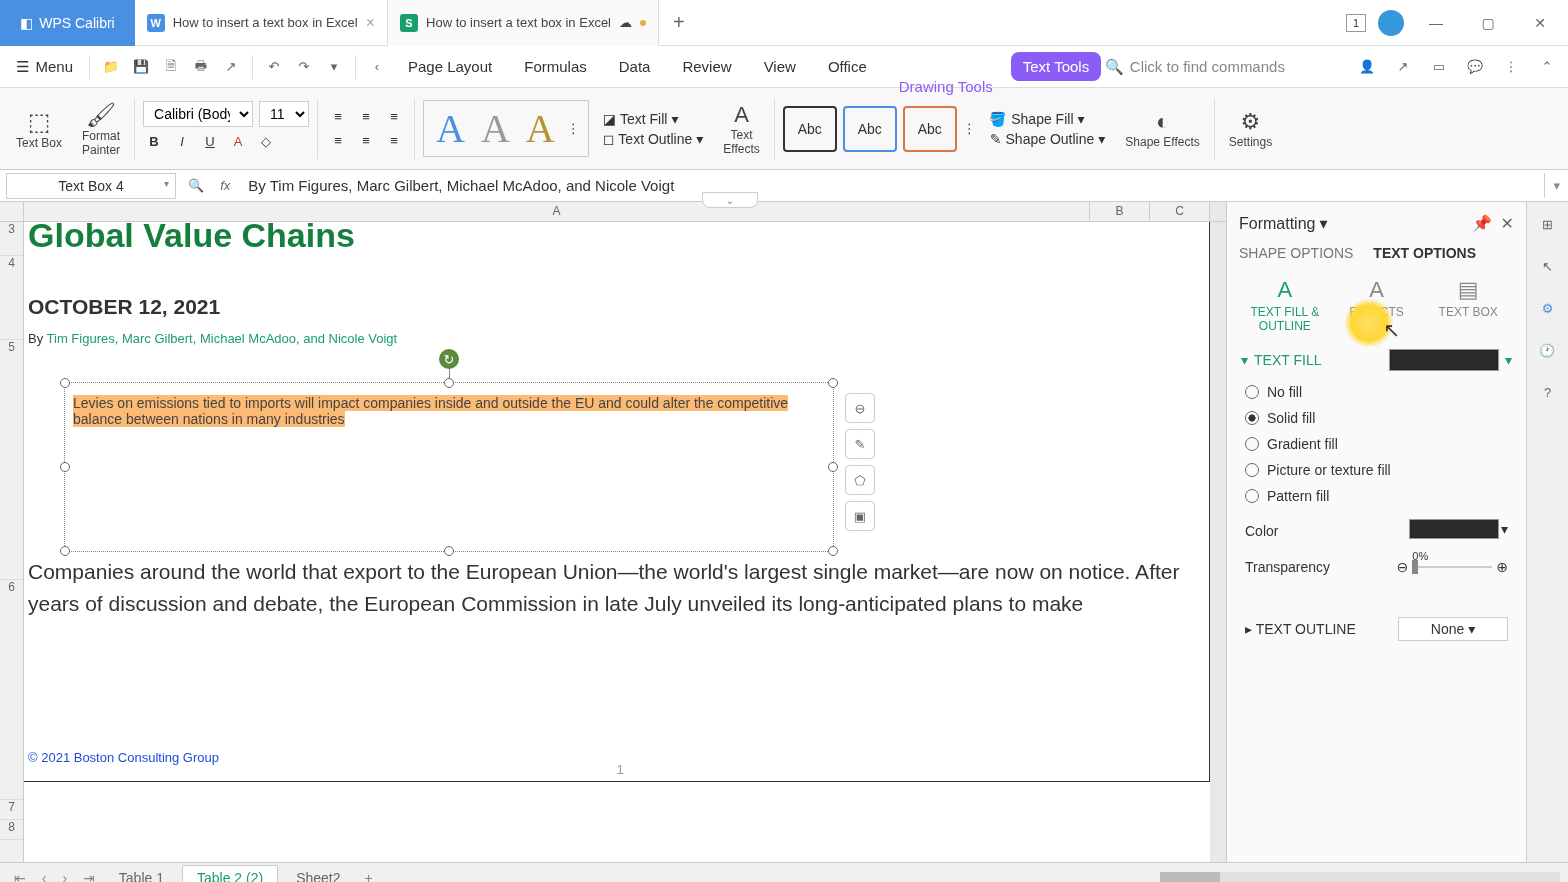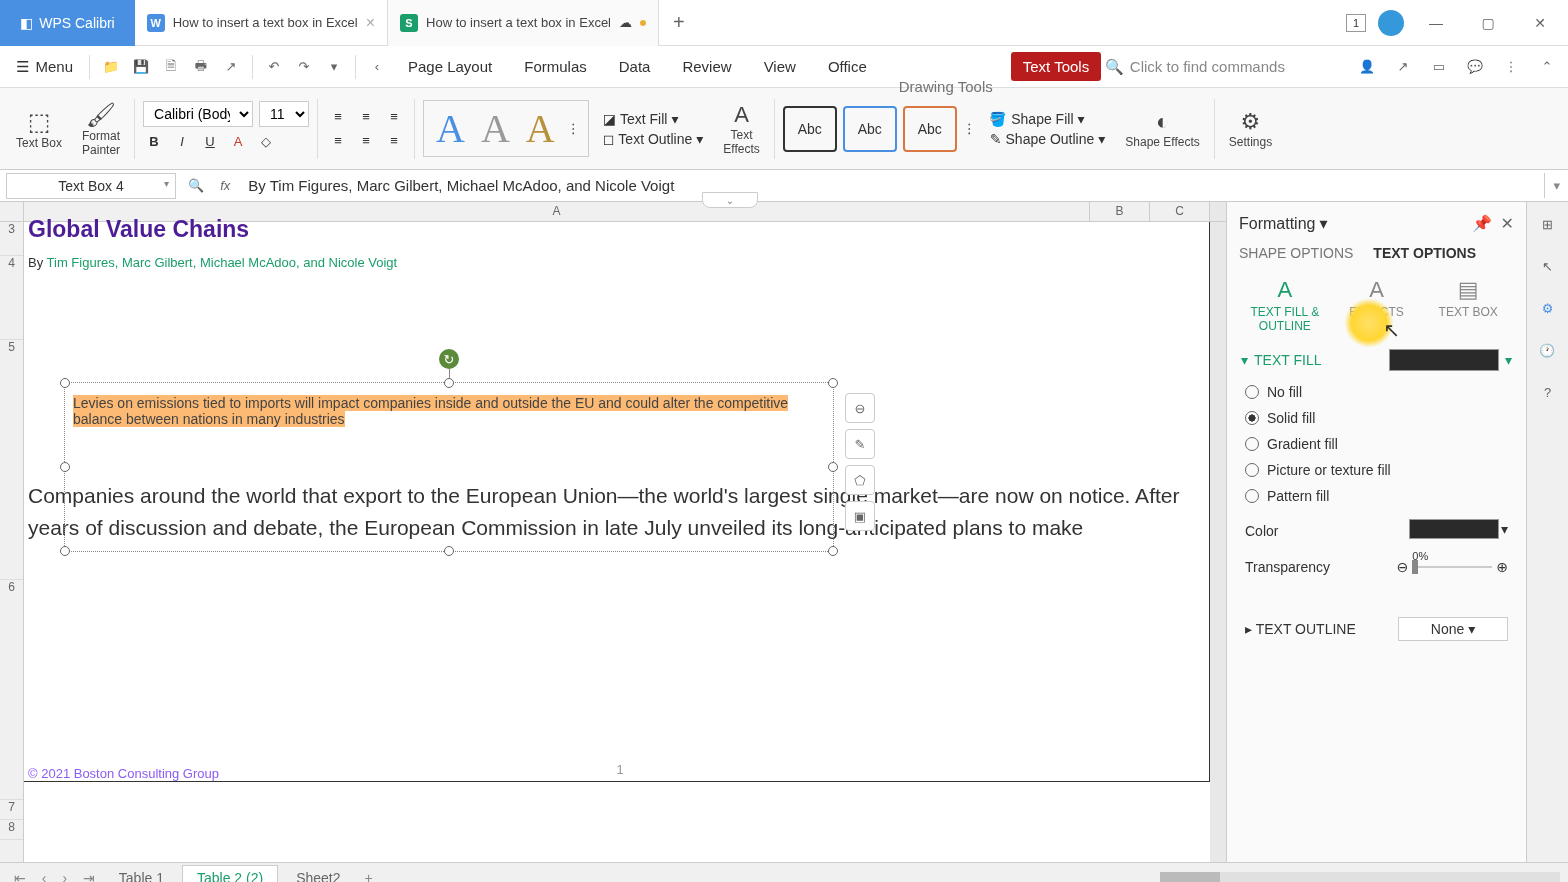--- a/index.html
+++ b/index.html
@@ -18,22 +18,22 @@
 .title-right { margin-left: auto; display: flex; align-items: center; gap: 12px; padding-right: 8px; }
 .win-btn { width: 40px; height: 40px; display: flex; align-items: center; justify-content: center; color: #666; font-size: 14px; }
 .avatar { width: 26px; height: 26px; background: #3498db; border-radius: 50%; }
 
 
 .menubar { height: 42px; background: #fff; display: flex; align-items: center; padding: 0 8px; border-bottom: 1px solid #ddd; gap: 4px; }
 .menu-btn { display: flex; align-items: center; gap: 6px; padding: 4px 8px; font-size: 15px; color: #333; }
 .menu-icon-btn { width: 26px; height: 26px; display: flex; align-items: center; justify-content: center; color: #666; }
 .menu-divider { width: 1px; height: 24px; background: #ddd; margin: 0 4px; }
 .menu-tab { padding: 6px 14px; font-size: 15px; color: #333; }
-.menu-tab.drawing { color: #737373; margin-top: 39px; }
-.menu-tab.texttools { background: #b91c1c; color: #fff; border-radius: 3px; padding: 6px 12px; }
+.menu-tab.drawing { color: #8b5cf6; margin-top: 39px; }
+.menu-tab.texttools { background: #8b5cf6; color: #fff; border-radius: 8px; padding: 6px 12px; }
 .search-box { display: flex; align-items: center; gap: 6px; color: #888; font-size: 15px; }
 
 
 .ribbon { height: 82px; background: #f8f8f8; display: flex; align-items: center; padding: 0 10px; border-bottom: 1px solid #ccc; gap: 8px; }
 .ribbon-group { display: flex; flex-direction: column; align-items: center; justify-content: center; padding: 0 6px; font-size: 12px; color: #444; }
 .ribbon-divider { width: 1px; height: 60px; background: #ddd; }
 .font-select { border: 1px solid #ccc; padding: 3px 6px; font-size: 14px; background: #fff; }
 .font-row { display: flex; gap: 6px; margin-bottom: 4px; }
 .style-btn { width: 22px; height: 22px; display: flex; align-items: center; justify-content: center; }
 .bold { font-weight: bold; } .italic { font-style: italic; } .underline { text-decoration: underline; }
@@ -57,37 +57,37 @@
 .sheet-area { flex: 1; display: flex; flex-direction: column; background: #fff; position: relative; }
 .col-headers { height: 20px; display: flex; background: #f0f0f0; border-bottom: 1px solid #ccc; font-size: 12px; color: #666; }
 .corner { width: 24px; border-right: 1px solid #ccc; }
 .colh { text-align: center; border-right: 1px solid #ccc; padding-top: 2px; }
 .colh-a { flex: 1; } .colh-b { width: 60px; } .colh-c { width: 60px; }
 .sheet-body { flex: 1; display: flex; position: relative; }
 .row-headers { width: 24px; background: #f0f0f0; border-right: 1px solid #ccc; }
 .rowh { text-align: center; font-size: 12px; color: #666; border-bottom: 1px solid #ddd; }
 .content { flex: 1; position: relative; padding: 0; font-family: Georgia, serif; }
 .content-inner { border-right: 1px solid #333; border-bottom: 1px solid #333; padding: 4px 4px 4px 4px; height: 560px; position: relative; }
-.title-cut { font-size: 23px; font-weight: bold; color: #4c1d95; margin-top: -10px; }
+.title-cut { font-size: 34px; font-weight: bold; color: #15803d; margin-top: -10px; }
 .date-line { font-size: 21px; font-weight: bold; margin-top: 40px; }
 .byline { font-size: 13px; margin-top: 12px; color: #333; }
 .byline-link { color: #1a9e6a; }
 .textbox { position: absolute; left: 40px; top: 160px; width: 770px; height: 170px; border: 1px dotted #888; }
 .handle { width: 10px; height: 10px; border: 1px solid #666; background: #fff; border-radius: 50%; position: absolute; }
 .h-tl { top: -5px; left: -5px; } .h-tr { top: -5px; right: -5px; } .h-bl { bottom: -5px; left: -5px; } .h-br { bottom: -5px; right: -5px; }
 .h-tm { top: -5px; left: 50%; margin-left: -5px; } .h-bm { bottom: -5px; left: 50%; margin-left: -5px; }
 .h-lm { left: -5px; top: 50%; margin-top: -5px; } .h-rm { right: -5px; top: 50%; margin-top: -5px; }
 .rotate-handle { position: absolute; top: -34px; left: 50%; margin-left: -10px; width: 20px; height: 20px; background: #5a8a3a; border-radius: 50%; display: flex; align-items: center; justify-content: center; color: #fff; }
 .rotate-line { position: absolute; top: -14px; left: 50%; width: 1px; height: 10px; background: #888; }
 .textbox-text { padding: 12px 8px; font-family: Arial, sans-serif; font-size: 14px; color: #444; }
 .textbox-text span { background: #fdba74; }
 .side-tools { position: absolute; right: -42px; top: 10px; display: flex; flex-direction: column; gap: 6px; }
 .side-tool { width: 30px; height: 30px; background: #fff; border: 1px solid #ccc; border-radius: 4px; display: flex; align-items: center; justify-content: center; color: #666; }
 .body-text { font-size: 21px; line-height: 1.5; margin-top: 210px; padding-right: 20px; }
-.footer-note { position: absolute; bottom: 0; left: 4px; font-size: 13px; color: #8b5cf6; font-family: Arial, sans-serif; }
+.footer-note { position: absolute; bottom: 16px; left: 4px; font-size: 13px; color: #1d4ed8; font-family: Arial, sans-serif; }
 .page-num { position: absolute; bottom: 4px; left: 50%; font-size: 13px; color: #999; font-family: Arial, sans-serif; }
 
 
 .format-panel { width: 300px; background: #fafafa; border-left: 1px solid #ccc; padding: 8px 0; position: relative; }
 .panel-header { display: flex; align-items: center; padding: 4px 12px; font-size: 16px; color: #333; }
 .panel-pin { margin-left: auto; color: #666; }
 .panel-close { color: #666; margin-left: 8px; font-size: 16px; }
 .panel-tabs { display: flex; padding: 8px 12px; gap: 20px; font-size: 14px; }
 .panel-tab { color: #777; text-align: center; }
 .panel-tab.active { color: #333; font-weight: 700; }
@@ -288,20 +288,21 @@
         <div class="rowh" style="height:34px;">3</div>
         <div class="rowh" style="height:84px;">4</div>
         <div class="rowh" style="height:240px;">5</div>
         <div class="rowh" style="height:220px;">6</div>
         <div class="rowh" style="height:20px;">7</div>
         <div class="rowh" style="height:20px;">8</div>
       </div>
       <div class="content">
         <div class="content-inner">
           <div class="title-cut">Global Value Chains</div>
+          <div class="date-line">OCTOBER 12, 2021</div>
           <div class="byline">
             <span>By </span><span class="byline-link">Tim Figures, Marc Gilbert, Michael McAdoo, and Nicole Voigt</span>
           </div>
           <div class="textbox">
             <div class="rotate-handle">↻</div>
             <div class="rotate-line"></div>
             <div class="handle h-tl"></div>
             <div class="handle h-tm"></div>
             <div class="handle h-tr"></div>
             <div class="handle h-lm"></div>

